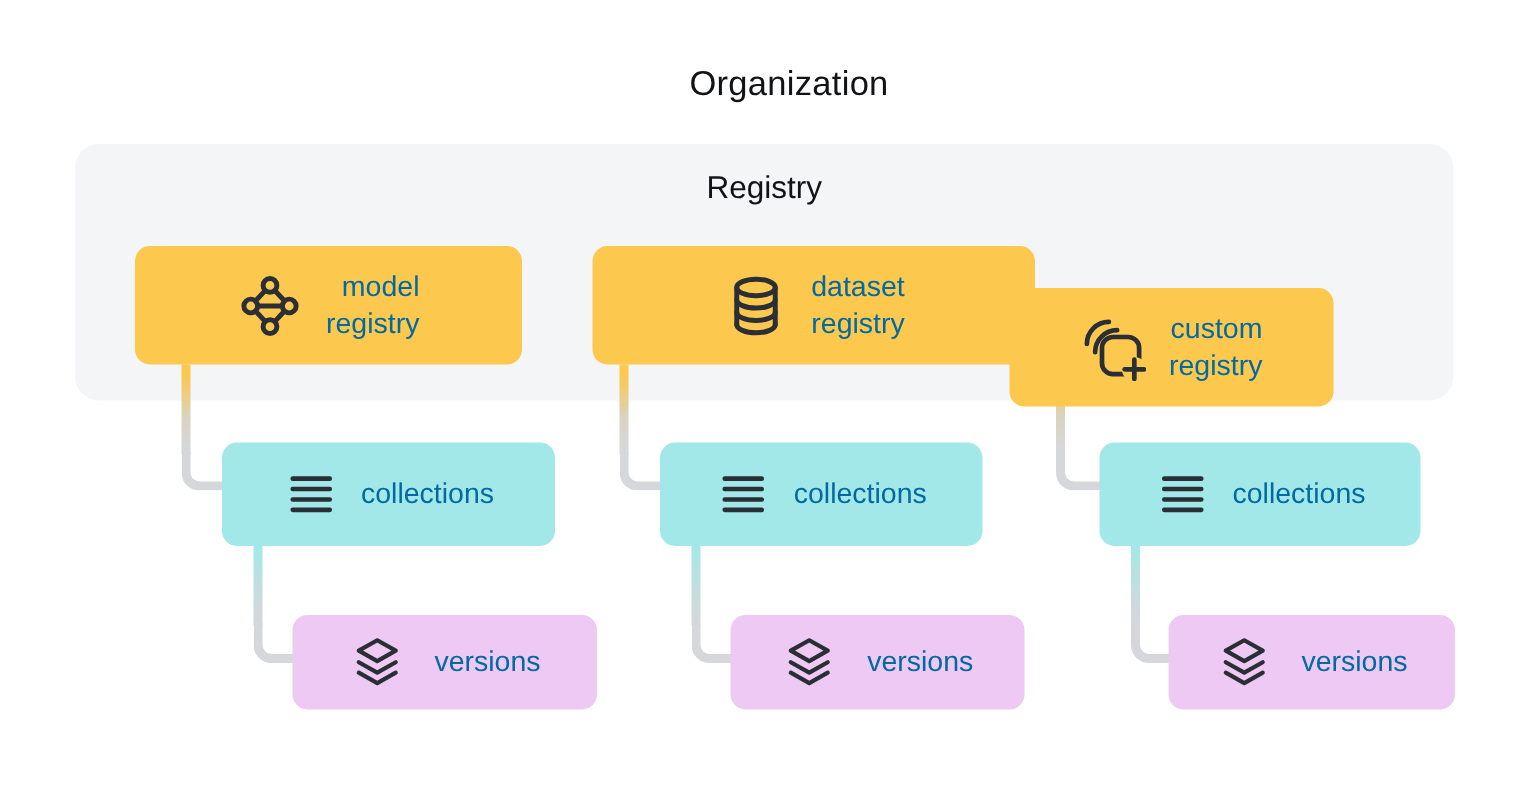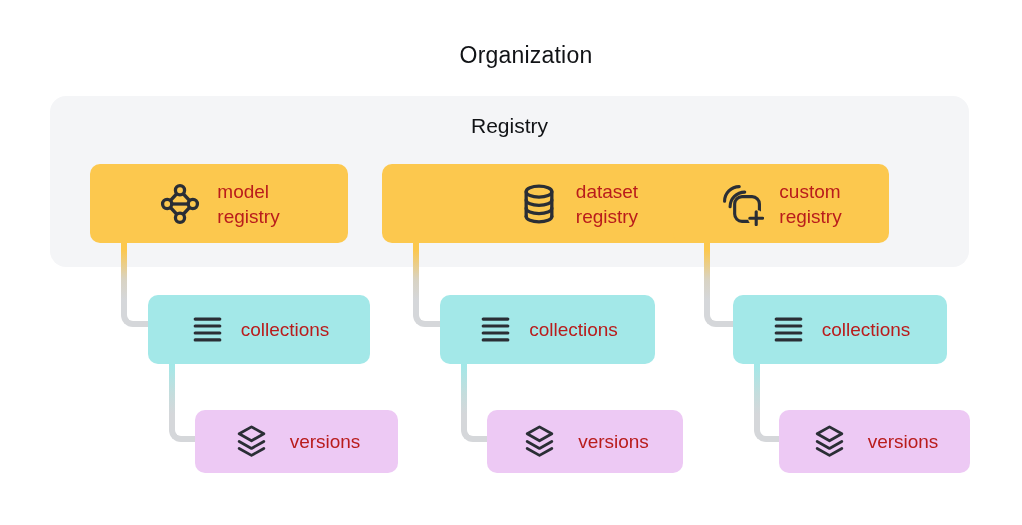--- a/index.html
+++ b/index.html
@@ -16,21 +16,21 @@
     background:#f4f5f7;border-radius:16px;
   }
   .registry-title{
     position:absolute;left:50px;top:114px;width:919px;text-align:center;
     font-size:21px;font-weight:500;color:#111316;
   }
   .nodebox{
     position:absolute;display:flex;align-items:center;justify-content:center;
     gap:15px;border-radius:10px;
   }
-  .nodebox .label{font-size:19px;line-height:25px;color:#b91c1c;}
+  .nodebox .label{font-size:19px;line-height:25px;color:#0369a1;text-align:right;}
   .reg-box{background:#fcc84e;top:164px;height:79px;}
   .col-box{background:#a3e8e8;top:295px;height:69px;}
   .ver-box{background:#edc9f4;top:410px;height:63px;gap:20px;}
   .reg-box .icon{width:44px;height:44px;}
   .col-box .icon,.ver-box .icon{width:37px;height:37px;}
   .icon{display:block;flex:0 0 auto;}
   
   .conn-v{position:absolute;width:6px;}
   .conn-v.from-reg{background:linear-gradient(180deg,#fcc84e 12%,#d9d3c2 60%,#d5d7da 95%);}
   .conn-v.from-col{background:linear-gradient(180deg,#a3e8e8 12%,#c4dddd 60%,#d5d7da 95%);}
@@ -74,38 +74,38 @@
         <circle cx="38" cy="24" r="5" fill="#fcc84e"></circle>
         <circle cx="24" cy="39" r="5" fill="#fcc84e"></circle>
       </g>
     </svg>
     <div class="label">
       <div>model</div>
       <div>registry</div>
     </div>
   </div>
 
-  <div class="nodebox reg-box" style="left:382px;width:295px;padding-left:48px;">
+  <div class="nodebox reg-box" style="left:395px;width:295px;">
     <svg class="icon" viewBox="0 0 48 48">
       <g stroke="#2a2e35" stroke-width="3.6" fill="none" stroke-linecap="round">
         <ellipse cx="24" cy="10.5" rx="14" ry="6"></ellipse>
         <path d="M10 10.5 V37.5"></path>
         <path d="M38 10.5 V37.5"></path>
         <path d="M10 19.5 A14 6 0 0 0 38 19.5"></path>
         <path d="M10 28.5 A14 6 0 0 0 38 28.5"></path>
         <path d="M10 37.5 A14 6 0 0 0 38 37.5"></path>
       </g>
     </svg>
     <div class="label">
       <div>dataset</div>
       <div>registry</div>
     </div>
   </div>
 
-  <div class="nodebox reg-box" style="left:673px;width:216px;">
+  <div class="nodebox reg-box" style="left:673px;width:216px;margin-top:28px;">
     <svg class="icon" viewBox="0 0 48 48">
       <g stroke="#2a2e35" stroke-width="3.4" fill="none" stroke-linecap="round">
         <path d="M5 21 A16 16 0 0 1 21 5"></path>
         <path d="M11 27 A16 16 0 0 1 27 11"></path>
         <rect x="16" y="16" width="27" height="27" rx="8"></rect>
         <circle cx="39.5" cy="39.5" r="9" fill="#fcc84e" stroke="none"></circle>
         <path d="M39.5 32.5 V46.5"></path>
         <path d="M32.5 39.5 H46.5"></path>
       </g>
     </svg>

